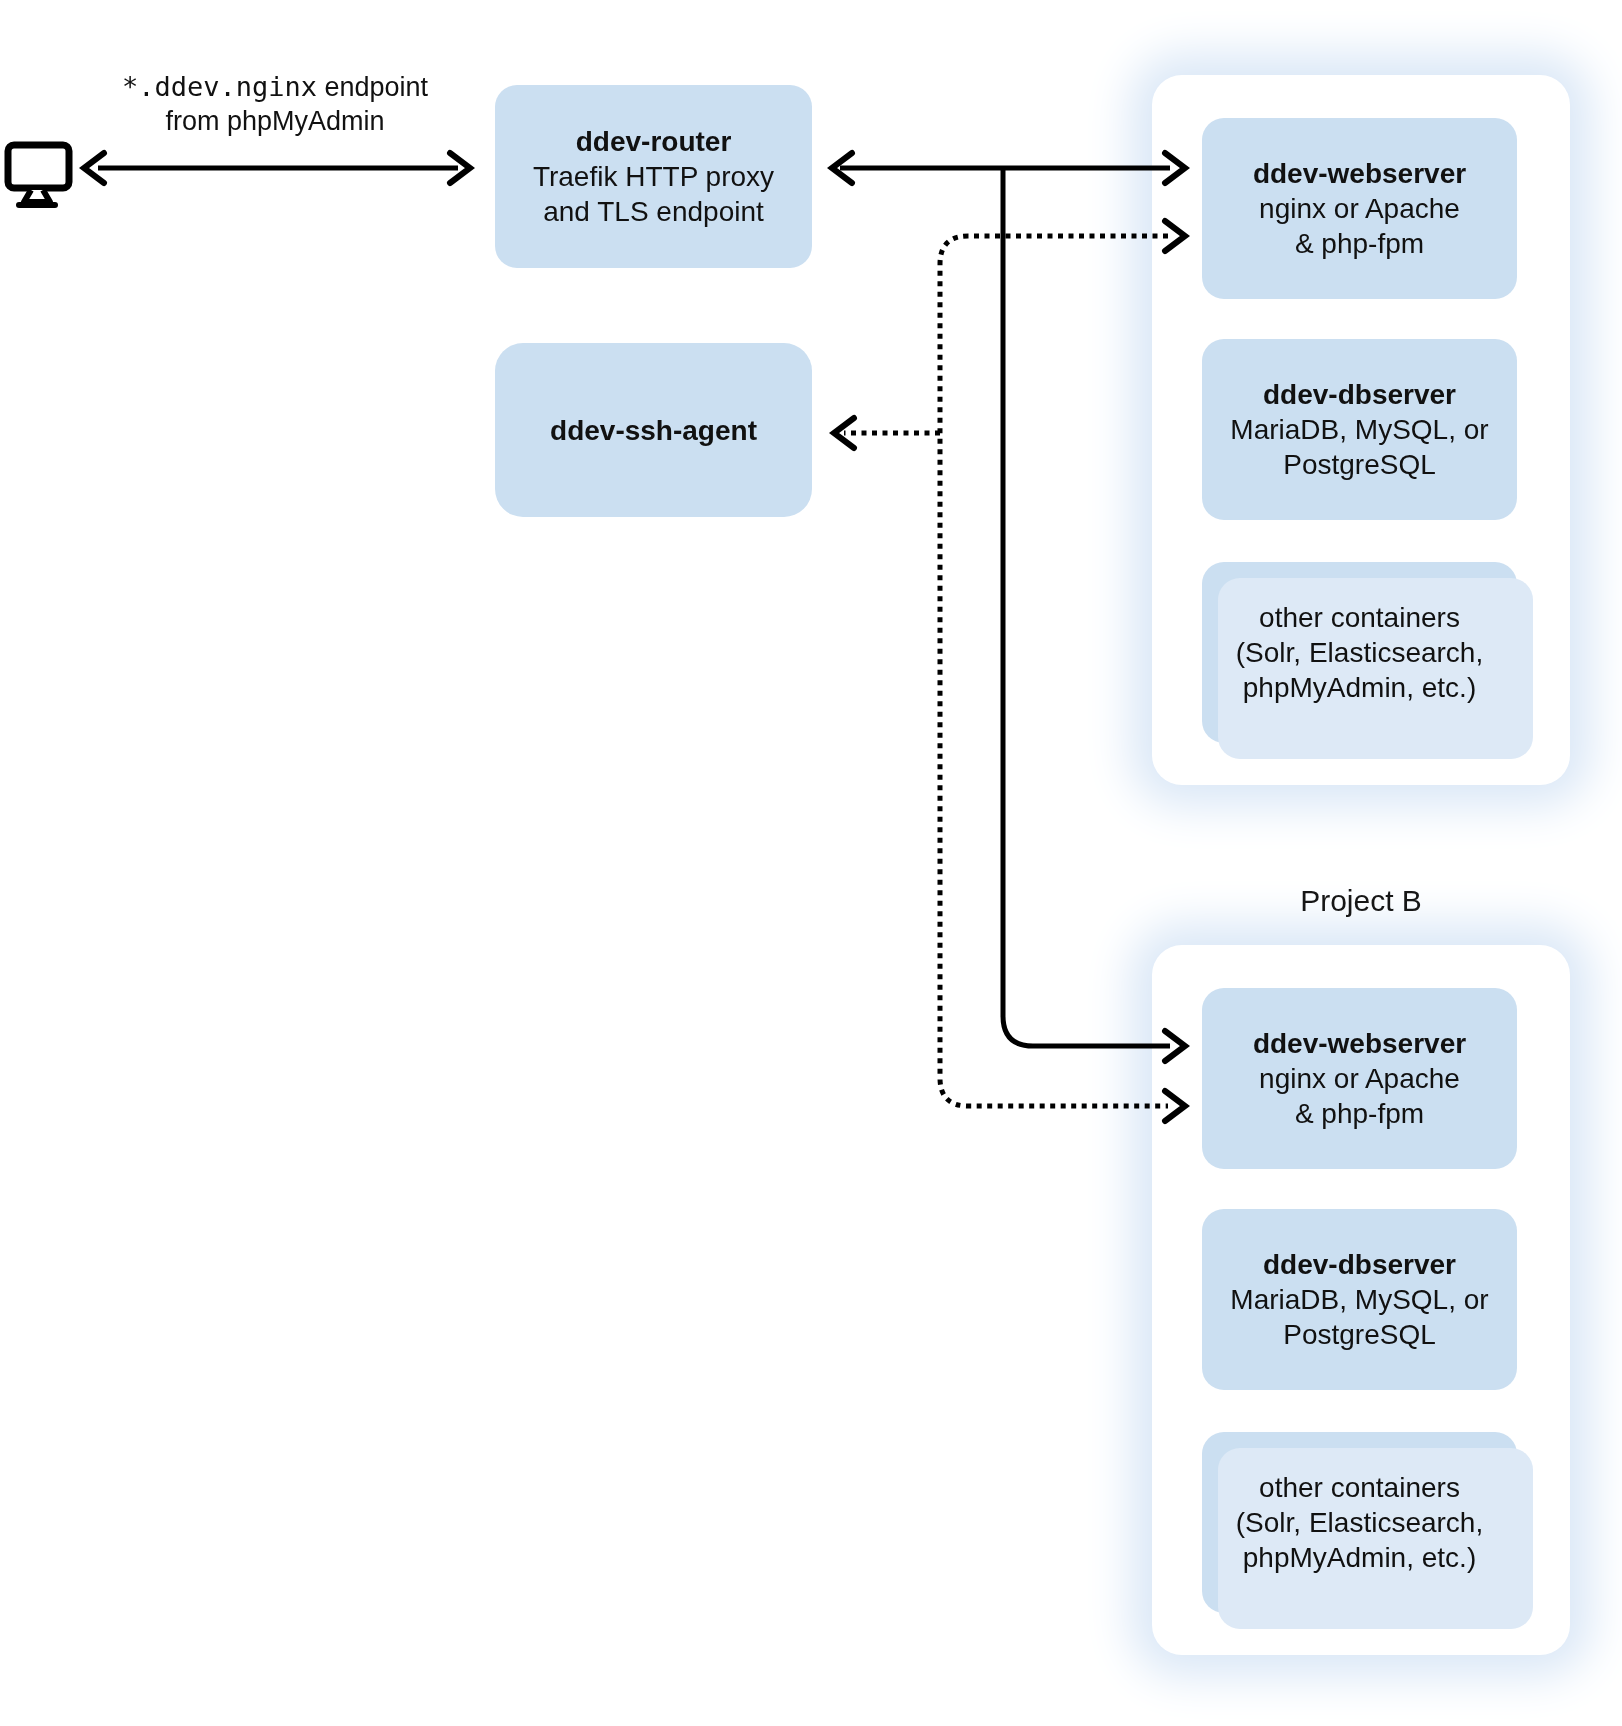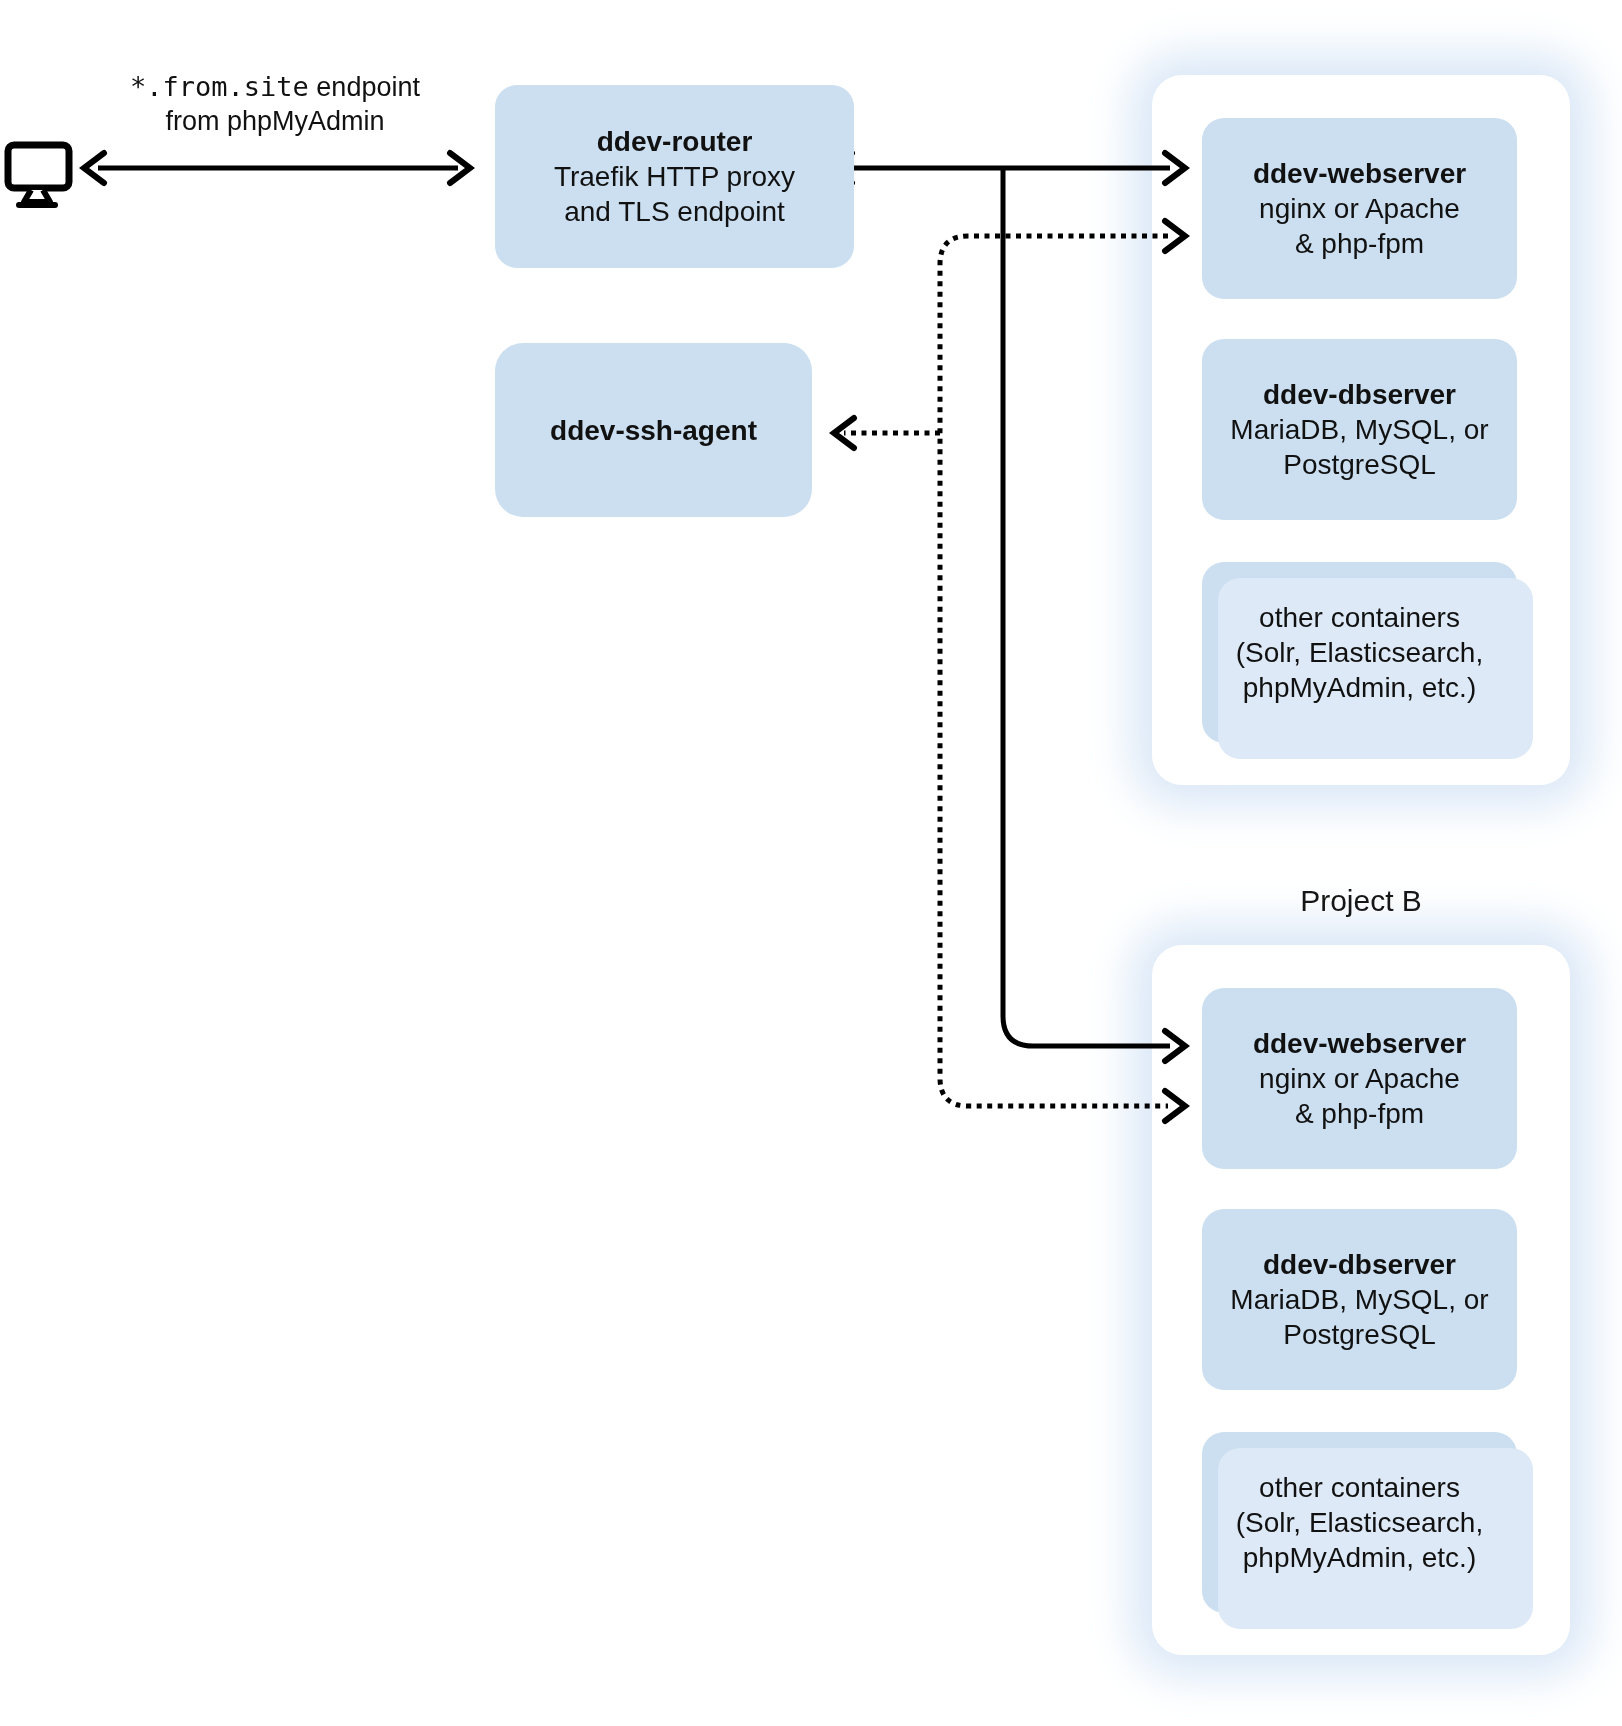--- a/index.html
+++ b/index.html
@@ -8,21 +8,21 @@
     font-family:"Liberation Sans",sans-serif;color:var(--text,#111);
   }
   .layer-svg{position:absolute;left:0;top:0;z-index:2;pointer-events:none;}
   
   .box{
     position:absolute;background:var(--blue,#cbdff1);border-radius:22px;
     display:flex;flex-direction:column;align-items:center;justify-content:center;
     font-size:28px;line-height:35px;text-align:center;color:var(--text,#111);z-index:3;
   }
   .bt{font-weight:bold;}
-  .router{left:495px;top:85px;width:359px;height:183px;}
+  .router{left:495px;top:85px;width:317px;height:183px;}
   .ssh{left:495px;top:343px;width:317px;height:174px;border-radius:28px;}
   
   .container{
     position:absolute;left:1152px;width:418px;height:710px;background:#fff;
     border-radius:30px;box-shadow:0 0 45px 22px var(--glow,#dbe8f7);z-index:1;
   }
   .ca{top:75px;} .cb{top:945px;}
   .plabel{
     position:absolute;left:1152px;width:418px;text-align:center;
     font-size:30px;line-height:34px;color:#161616;z-index:2;
@@ -77,21 +77,21 @@
     <g stroke="var(--ink,#000)" fill="none" stroke-width="5">
       <path d="M 1168 236 H 968 Q 940 236 940 264 V 1078 Q 940 1106 968 1106 H 1168" stroke-dasharray="5 5.5"></path>
       <path d="M 940 433 H 844" stroke-dasharray="5 5.5"></path>
       <path d="M 1165 221 L 1185 236 L 1165 251" stroke-width="6" stroke-linecap="round"></path>
       <path d="M 1165 1091 L 1185 1106 L 1165 1121" stroke-width="6" stroke-linecap="round"></path>
       <path d="M 854 418 L 834 433 L 854 448" stroke-width="6" stroke-linecap="round"></path>
     </g>
   </svg>
 
   <div class="ws-label">
-    <div><span class="mono">*.from.site</span><span> endpoint</span></div>
+    <div><span class="mono">*.ddev.nginx</span><span> endpoint</span></div>
     <div>from phpMyAdmin</div>
   </div>
 
   <div class="box router">
     <div class="bt">ddev-router</div>
     <div>Traefik HTTP proxy</div>
     <div>and TLS endpoint</div>
   </div>
 
   <div class="box ssh">

